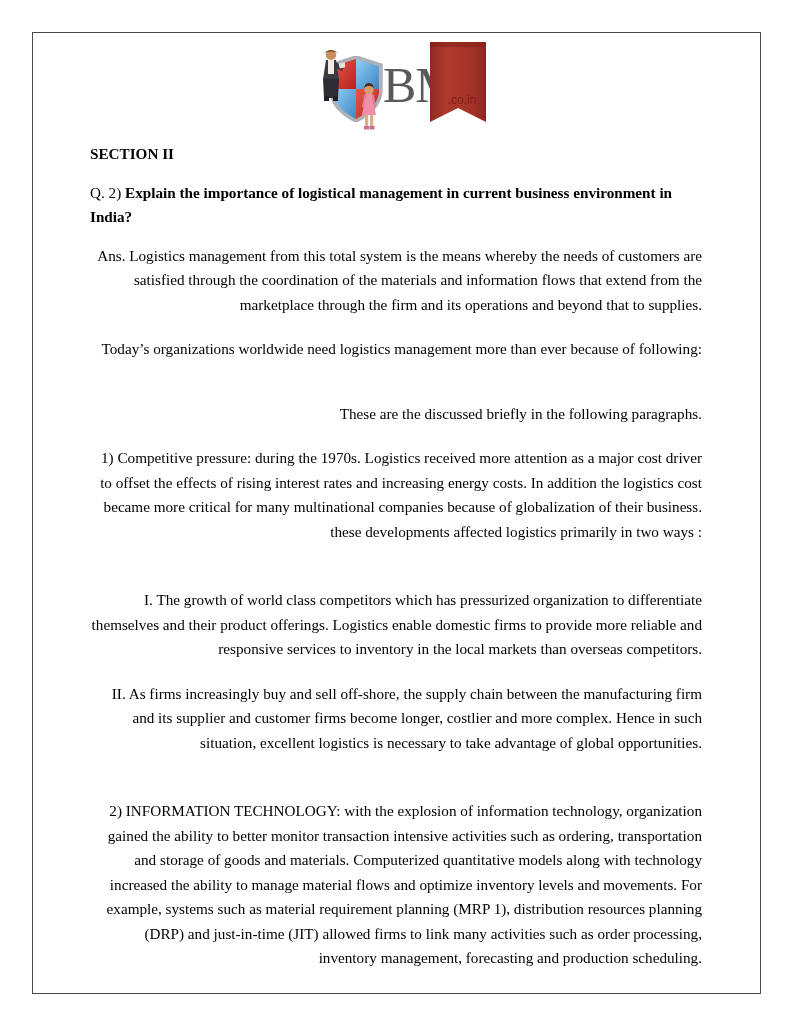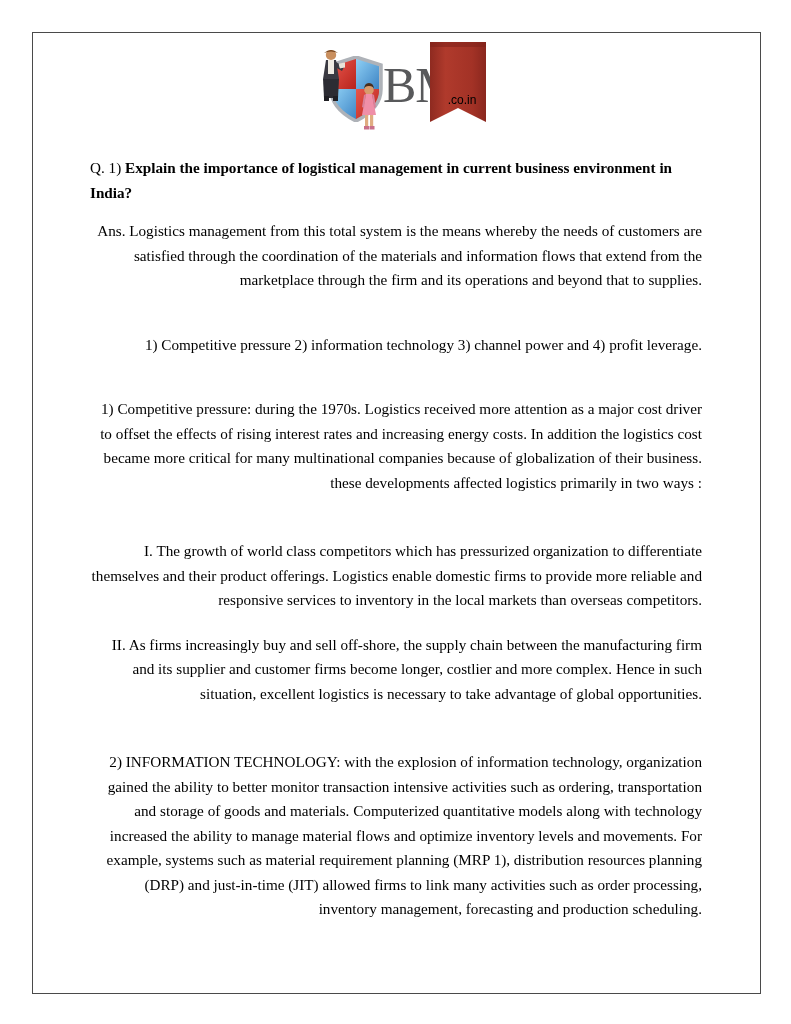--- a/index.html
+++ b/index.html
@@ -98,21 +98,21 @@
   }
 
   .ribbon-label {
     position: absolute;
     left: 133px;
     top: 55px;
     width: 48px;
     text-align: center;
     font-family: "Liberation Sans", sans-serif;
     font-size: 12px;
-    color: #000000;
+    color: #7f1d1d;
     letter-spacing: 0px;
   }
 
   
   .doc-body {
     position: absolute;
     left: 90px;
     top: 142px;
     width: 612px;
   }
@@ -214,38 +214,40 @@
         </linearGradient>
       </defs>
       <path d="M2 2 L58 2 L58 82 L30 68 L2 82 Z" fill="url(#ribGrad)"></path>
       <path d="M2 2 L58 2 L58 7 L2 7 Z" fill="#7d2119" opacity="0.55"></path>
     </svg>
     <div class="ribbon-label">.co.in</div>
   </div>
 
   <div class="doc-body">
 
+    <div class="section-head">SECTION II</div>
 
     <div class="gap-sm"></div>
 
-    <div class="q-line"><span class="q-num">Q. 1) </span><span class="q-text">Explain the importance of logistical management in current business environment in India?</span></div>
+    <div class="q-line"><span class="q-num">Q. 2) </span><span class="q-text">Explain the importance of logistical management in current business environment in India?</span></div>
 
     <div class="gap-sm"></div>
 
     <p class="para">Ans. Logistics management from this total system is the means whereby the needs of customers are satisfied through the coordination of the materials and information flows that extend from the marketplace through the firm and its operations and beyond that to supplies.</p>
 
     <div class="gap-md"></div>
 
-
-    <div class="gap-md"></div>
-
-    <p class="para">1) Competitive pressure 2) information technology 3) channel power and 4) profit leverage.</p>
-
-    <div class="gap-md"></div>
-
+    <p class="para">Today’s organizations worldwide need logistics management more than ever because of following:</p>
+
+    <div class="gap-md"></div>
+
+
+    <div class="gap-md"></div>
+
+    <p class="para">These are the discussed briefly in the following paragraphs.</p>
 
     <div class="gap-md"></div>
 
     <p class="para">1) Competitive pressure: during the 1970s. Logistics received more attention as a major cost driver to offset the effects of rising interest rates and increasing energy costs. In addition the logistics cost became more critical for many multinational companies because of globalization of their business. these developments affected logistics primarily in two ways :</p>
 
     <div class="gap-xl"></div>
 
     <p class="para">I. The growth of world class competitors which has pressurized organization to differentiate themselves and their product offerings. Logistics enable domestic firms to provide more reliable and responsive services to inventory in the local markets than overseas competitors.</p>
 
     <div class="gap-md"></div>

